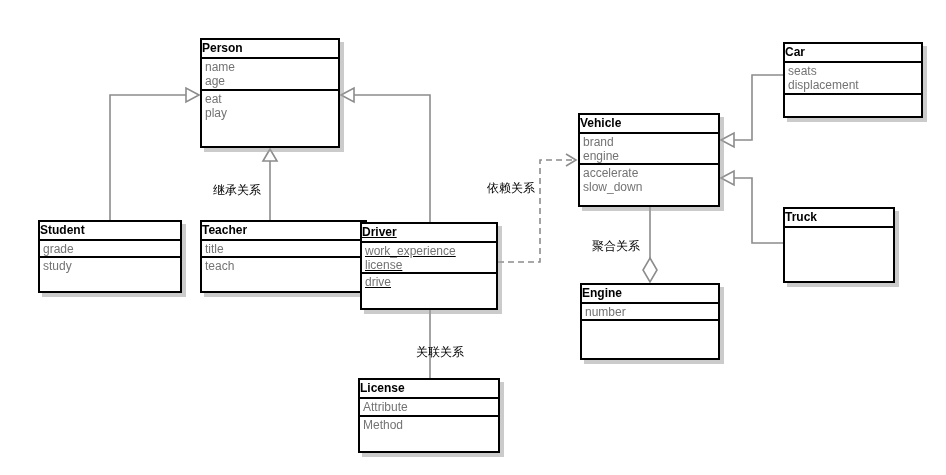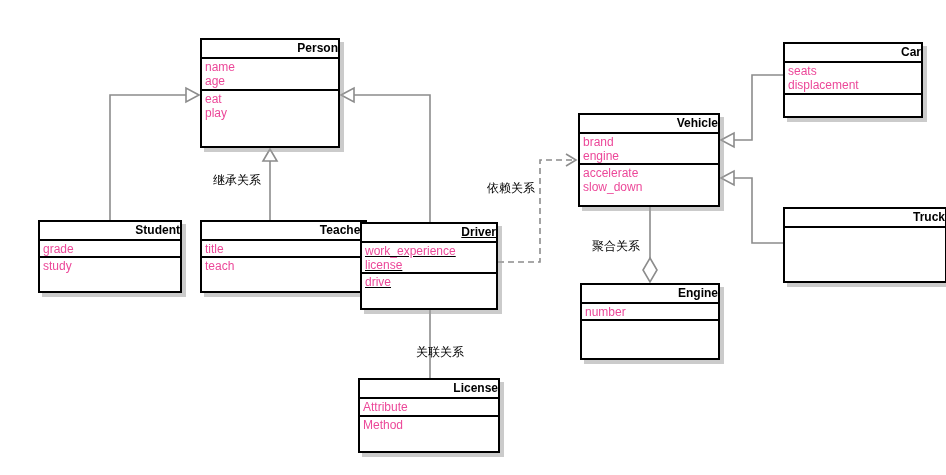--- a/index.html
+++ b/index.html
@@ -27,38 +27,38 @@
     display: flex;
     flex-direction: column;
     box-sizing: border-box;
   }
   .cls-title {
     height: 17px;
     line-height: 17px;
     border-bottom: 2px solid #000000;
     font-size: 12px;
     font-weight: bold;
-    text-align: right;
+    text-align: left;
     white-space: nowrap;
     overflow: hidden;
   }
   .sec {
     border-bottom: 2px solid #000000;
     padding: 1px 3px 0 3px;
     box-sizing: content-box;
     overflow: hidden;
   }
   .sec.last {
     border-bottom: none;
     flex: 1;
   }
   .row {
     font-size: 12px;
     line-height: 14px;
-    color: #ec4899;
+    color: #737373;
     white-space: nowrap;
   }
   .rel-label {
     position: absolute;
     font-size: 12px;
     color: #000000;
     white-space: nowrap;
   }
 </style>
 </head>
@@ -101,21 +101,21 @@
       <path d="M783,75 L752,75 L752,140 L734,140"></path>
       <polygon points="721,140 734,133 734,147" fill="#ffffff"></polygon>
     </g>
 
     <g>
       <path d="M783,243 L752,243 L752,178 L734,178"></path>
       <polygon points="721,178 734,171 734,185" fill="#ffffff"></polygon>
     </g>
   </svg>
 
-  <span class="rel-label" style="left:213px; top:172px;">继承关系</span>
+  <span class="rel-label" style="left:213px; top:182px;">继承关系</span>
   <span class="rel-label" style="left:487px; top:180px;">依赖关系</span>
   <span class="rel-label" style="left:372px; top:344px;margin-left:44px;">关联关系</span>
   <span class="rel-label" style="left:592px; top:238px;">聚合关系</span>
 
   <div class="cls" style="left:200px; top:38px; width:140px; height:110px;">
     <div class="cls-title">Person</div>
     <div class="sec" style="height:29px;">
       <div class="row">name</div>
       <div class="row">age</div>
     </div>
@@ -188,18 +188,18 @@
 
   <div class="cls" style="left:783px; top:42px; width:140px; height:76px;">
     <div class="cls-title">Car</div>
     <div class="sec" style="height:29px;">
       <div class="row">seats</div>
       <div class="row">displacement</div>
     </div>
     <div class="sec last"></div>
   </div>
 
-  <div class="cls" style="left:783px; top:207px; width:164px; height:76px;">
+  <div class="cls" style="left:783px; top:207px; width:112px; height:76px;">
     <div class="cls-title">Truck</div>
     <div class="sec last"></div>
   </div>
 
 </div>
 
 </body></html>

